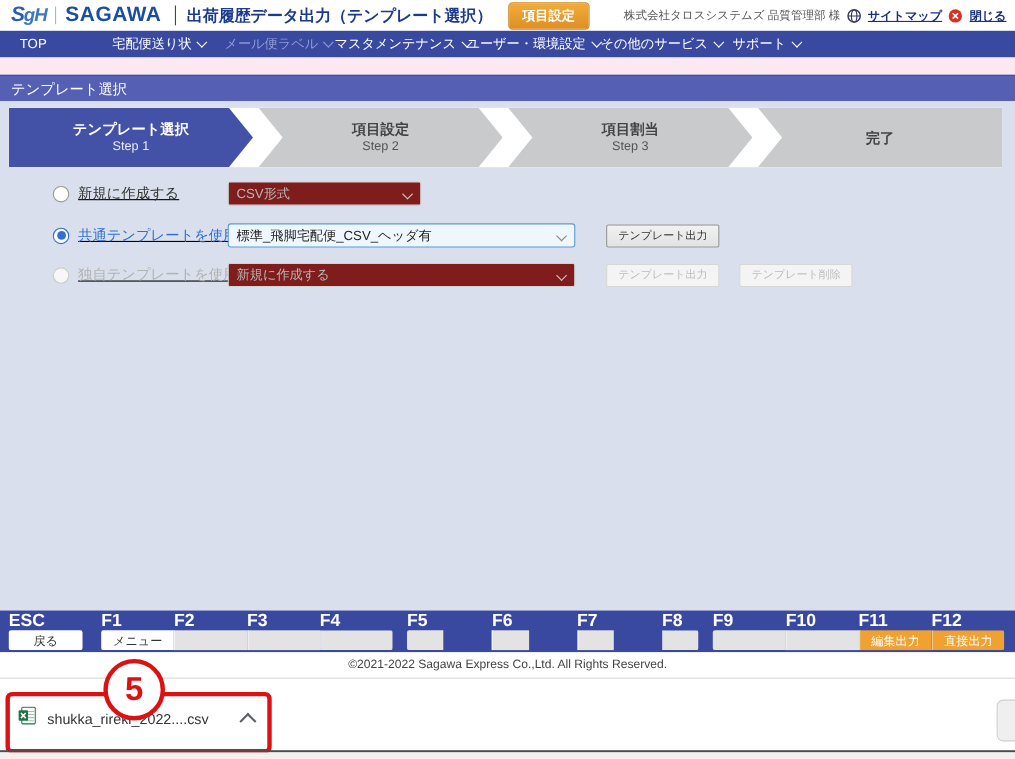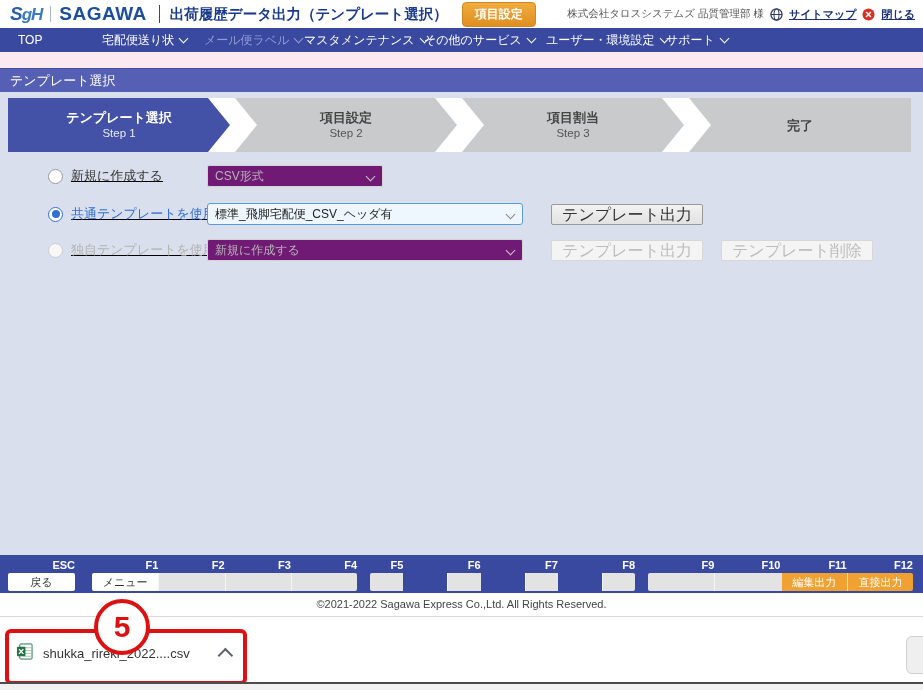--- a/index.html
+++ b/index.html
@@ -61,32 +61,32 @@
   .radio.checked::after{content:"";position:absolute;left:2.5px;top:2.5px;width:8px;height:8px;border-radius:50%;background:#2f6fd6;}
   .radio.off{border-color:#ccc;background:#f7f7f7;cursor:default;}
   .radio-label{margin-left:8px;font-size:13px;color:#333;cursor:pointer;}
   .form-row.sel .radio-label{color:#2f6fd6;}
   .form-row.dis .radio-label{color:#b3b3b3;cursor:default;}
   .selectbox{position:absolute;left:207px;height:22px;box-sizing:border-box;border:1px solid #b9b9b9;background:#f1f1f1;
     border-radius:2px;display:flex;align-items:center;font-size:12px;color:#555;padding:0 22px 0 7px;cursor:default;}
   .form-row:nth-of-type(1) .selectbox{width:176px;}
   .form-row:nth-of-type(2) .selectbox,.form-row:nth-of-type(3) .selectbox{width:316px;}
   .selectbox.active{border:1px solid #5b9bd5;background:#eef7fd;color:#222;border-radius:3px;cursor:pointer;}
-  .selectbox.off{color:#b5b5b5;background:#701a75;border-color:#d2d2d2;}
+  .selectbox.off{color:#b5b5b5;background:#7f1d1d;border-color:#d2d2d2;}
   .selectbox .schev{position:absolute;right:8px;top:7px;width:6px;height:6px;border-right:1.5px solid #8a8a8a;border-bottom:1.5px solid #8a8a8a;transform:rotate(45deg);}
   .selectbox.off .schev{border-color:#c5c5c5;}
   .row-btns{position:absolute;left:551px;display:flex;gap:18px;}
-  .tbtn{height:21px;font-size:16px;padding:0 10px;border-radius:2px;font-family:inherit;}
+  .tbtn{height:21px;font-size:10px;padding:0 10px;border-radius:2px;font-family:inherit;}
   .tbtn.enabled{background:linear-gradient(#f2f2f2,#e2e2e2);border:1px solid #9a9a9a;color:#333;cursor:pointer;}
   .tbtn.disabled2{background:#f4f4f4;border:1px solid #d7d7d7;color:#bcbcbc;cursor:default;}
   
   .fkeys{position:absolute;top:555px;left:0;width:923px;height:38px;background:#3a49a0;}
   .fgroup{position:absolute;top:3px;display:flex;}
   .fgroup .col{display:flex;flex-direction:column;flex:1;min-width:0;}
-  .fkey-label{height:15px;line-height:14px;text-align:right;color:#fff;font-size:11px;font-weight:bold;}
+  .fkey-label{height:15px;line-height:14px;text-align:left;color:#fff;font-size:16px;font-weight:bold;}
   .fbtn{height:18px;font-size:11px;border:none;font-family:inherit;border-radius:0;padding:0;}
   .col:first-child .fbtn{border-radius:2px 0 0 2px;}
   .col:last-child .fbtn{border-radius:0 2px 2px 0;}
   .col:only-child .fbtn{border-radius:2px;}
   .fbtn.white{background:#fff;color:#333;cursor:pointer;}
   .fbtn.empty{background:#e3e3e3;color:#888;cursor:default;}
   .fbtn.orange{background:#efa132;color:#fff;font-weight:normal;cursor:pointer;}
   .col + .col .fbtn{border-left:1px solid rgba(255,255,255,0.65);}
   
   .footer{position:absolute;top:593px;left:0;width:923px;height:23px;background:#fff;text-align:center;}
@@ -143,25 +143,25 @@
     </div>
     <div class="nav-item disabled">
       <span>メール便ラベル</span>
       <span class="chev"></span>
     </div>
     <div class="nav-item">
       <span>マスタメンテナンス</span>
       <span class="chev"></span>
     </div>
     <div class="nav-item">
+      <span>ユーザー・環境設定</span>
+      <span class="chev"></span>
+    </div>
+    <div class="nav-item">
       <span>その他のサービス</span>
-      <span class="chev"></span>
-    </div>
-    <div class="nav-item">
-      <span>ユーザー・環境設定</span>
       <span class="chev"></span>
     </div>
     <div class="nav-item">
       <span>サポート</span>
       <span class="chev"></span>
     </div>
   </div>
 
 <div class="pink-strip"></div>
 

